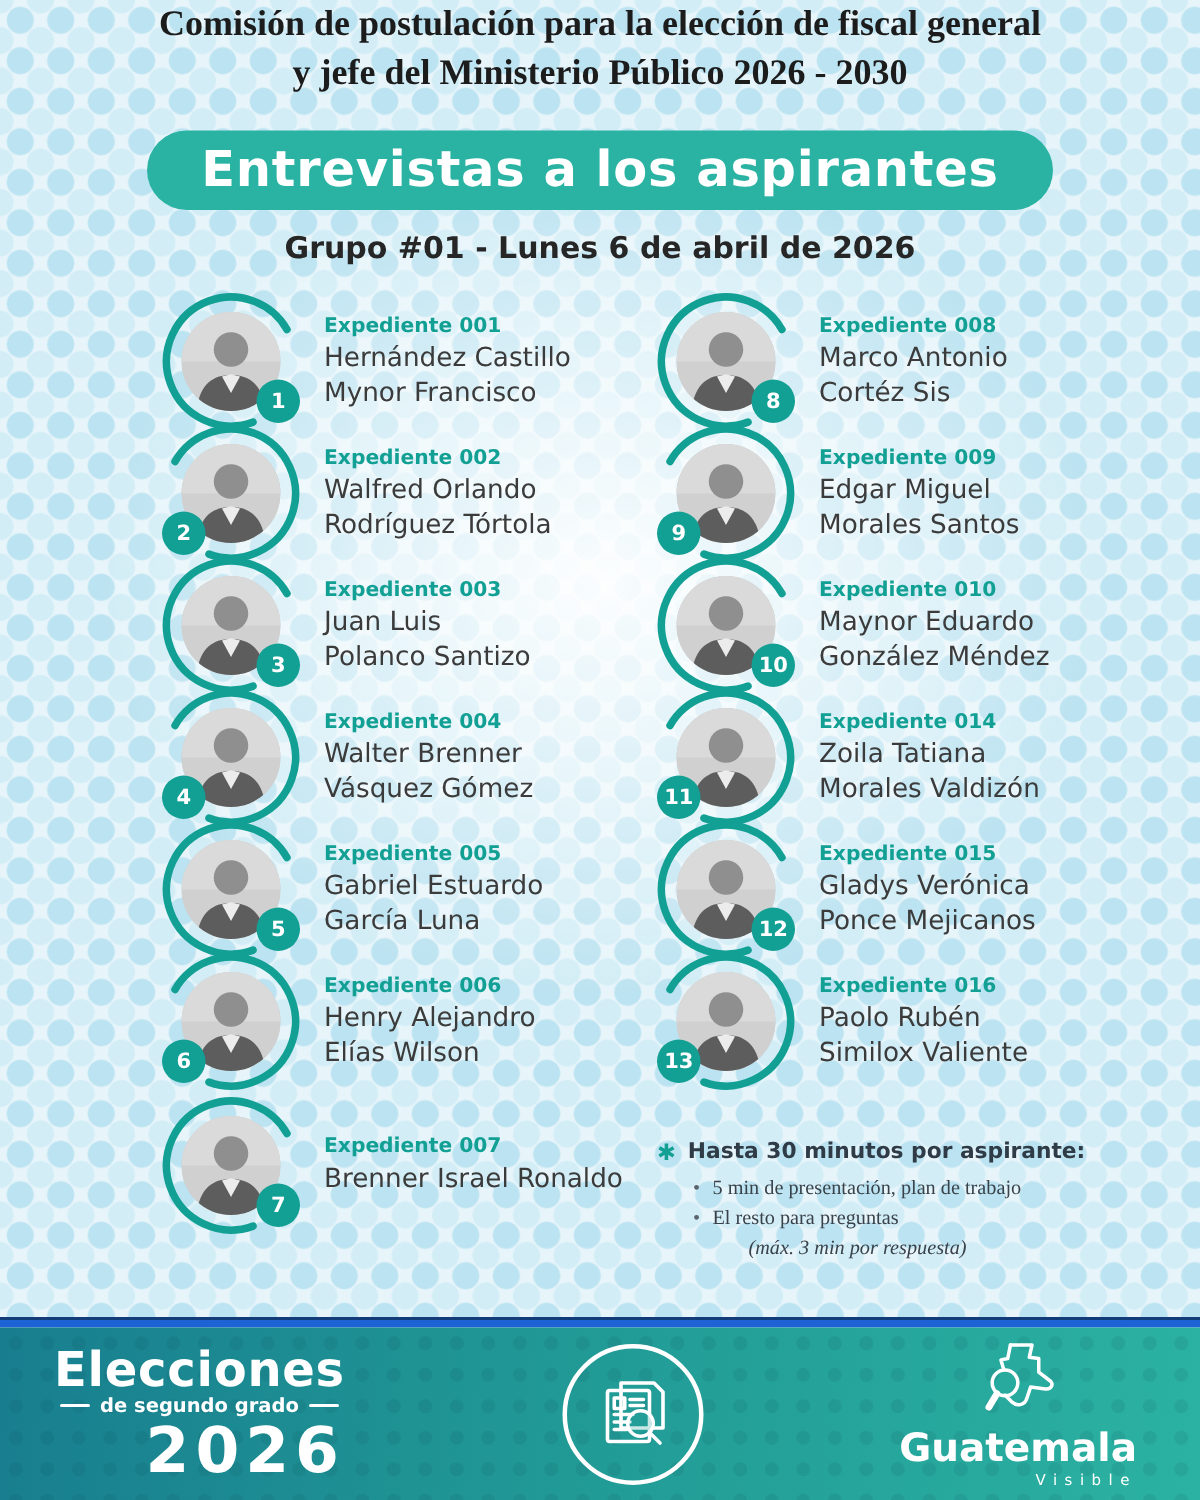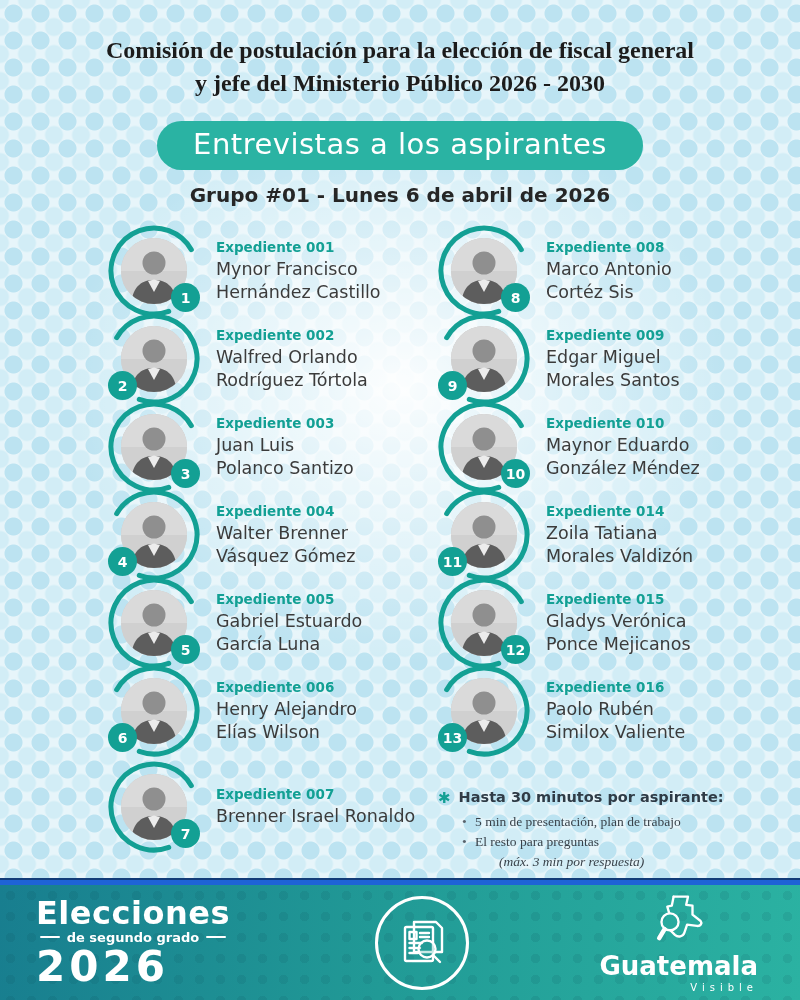--- a/index.html
+++ b/index.html
@@ -16,27 +16,27 @@
     width:800px;height:878px;position:relative;
     background-color:var(--bg);
     background-image:
       radial-gradient(ellipse 58% 44% at 50% 44%, rgba(255,255,255,0.92), rgba(255,255,255,0) 72%),
       radial-gradient(circle, var(--dot) 8.5px, rgba(188,227,241,0) 9.5px),
       radial-gradient(circle, var(--dot2) 8.5px, rgba(210,237,246,0) 9.5px);
     background-size:100% 100%, 27px 27px, 27px 27px;
     background-position:0 0, 0 0, 13.5px 13.5px;
   }
   .title{
-    padding-top:34px;text-align:center;
+    text-align:center;
     font-family:"Liberation Serif","DejaVu Serif",serif;
     font-weight:bold;font-size:24px;line-height:33px;color:var(--title);
   }
   .pill{
     display:table;margin:21px auto 0;background:var(--pill);color:#fff;
-    font-weight:normal;font-size:29px;line-height:1;padding:9px 36px 11px;
+    font-weight:bold;font-size:33px;line-height:1;padding:9px 36px 11px;
     border-radius:32px;letter-spacing:0.5px;
   }
   .group-line{
     margin-top:13px;text-align:center;font-size:20px;font-weight:bold;color:#262626;
   }
   .grid{display:flex;margin-top:20px;padding-left:106px;}
   .col{display:flex;flex-direction:column;}
   .col.left{width:330px;}
   .col.right{width:340px;}
   .card{height:88px;display:flex;align-items:center;}
@@ -66,21 +66,21 @@
   .bar-navy{height:2px;background:var(--navy-bar);}
   .bar-blue{height:5px;background:var(--blue-bar);}
   .footer-body{
     height:115px;display:flex;align-items:center;justify-content:space-between;
     padding:0 42px 0 36px;box-sizing:border-box;color:#fff;
     background-image:
       radial-gradient(rgba(8,60,75,0.10) 30%, rgba(8,60,75,0) 33%),
       linear-gradient(95deg, var(--footer-start) 0%, var(--footer-mid) 48%, var(--footer-end) 100%);
     background-size:21px 21px, 100% 100%;
   }
-  .elect{text-align:left;}
+  .elect{text-align:right;}
   .e1{font-size:32px;font-weight:bold;line-height:30px;letter-spacing:0.5px;}
   .e2{display:flex;align-items:center;justify-content:center;gap:7px;font-size:13px;font-weight:bold;margin-top:2px;}
   .dash{width:20px;height:2.5px;background:#fff;border-radius:2px;}
   .e3{font-size:42px;font-weight:bold;line-height:42px;letter-spacing:4px;margin-top:1px;}
   .doc-circle{
     width:88px;height:88px;border:3px solid #fff;border-radius:50%;
     display:flex;align-items:center;justify-content:center;margin-left:14px;
   }
   .brand{text-align:right;}
   .brand svg{display:block;margin:0 auto 4px;}
@@ -114,22 +114,22 @@
           <rect width="66" height="33" fill="#dadada"></rect>
           <circle cx="33" cy="25" r="11.5" fill="#8f8f8f"></circle>
           <path d="M10,66 C12,47 22,42 33,42 C44,42 54,47 56,66 Z" fill="#5d5d5d"></path>
           <path d="M27,43 L33,54 L39,43 L33,41.5 Z" fill="#ececec"></path>
         </svg>
       </div>
       <div class="num">1</div>
     </div>
     <div class="info">
       <div class="exp">Expediente 001</div>
+      <div class="nm">Hernández Castillo</div>
       <div class="nm">Mynor Francisco</div>
-      <div class="nm">Hernández Castillo</div>
     </div>
   </div>
         <div class="card alt">
     <div class="avatar">
       <svg class="arc" width="96" height="96" viewBox="0 0 96 96">
         <circle cx="48" cy="48" r="43" fill="none" stroke="#13a094" stroke-width="5" stroke-linecap="round" stroke-dasharray="195 76" transform="rotate(70 48 48)"></circle>
       </svg>
       <div class="photo">
         <svg viewBox="0 0 66 66" preserveAspectRatio="xMidYMid slice">
           <rect width="66" height="66" fill="#d0d0d0"></rect>

